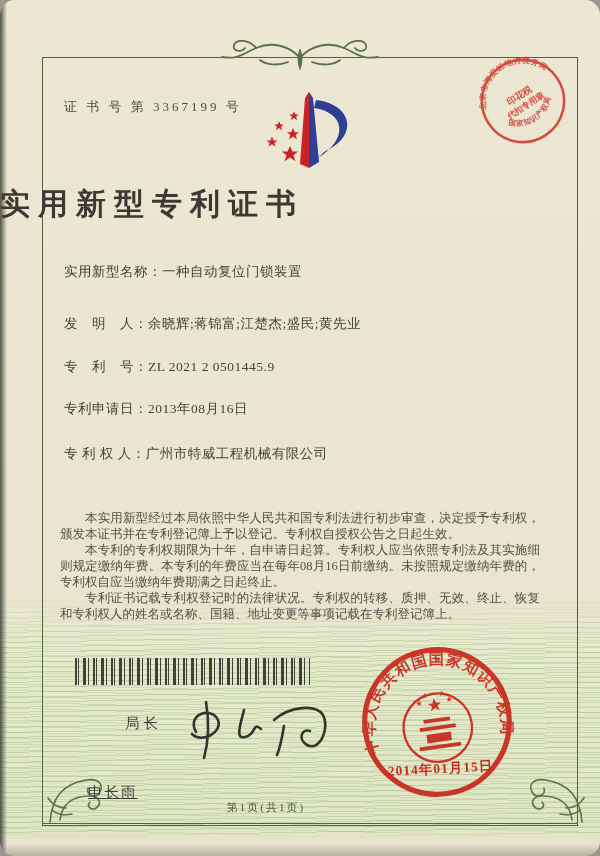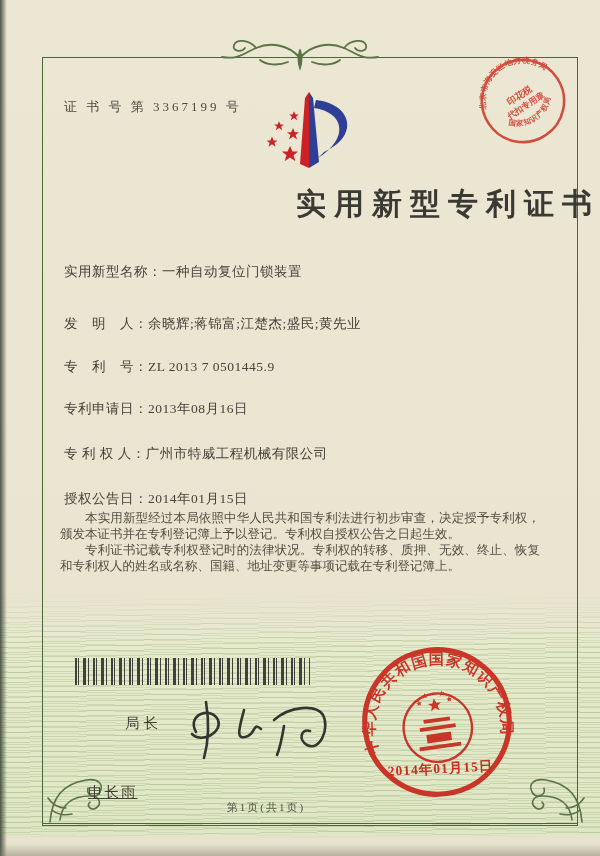--- a/index.html
+++ b/index.html
@@ -1,19 +1,20 @@
 <!DOCTYPE html>
 <html><head>
 <meta charset="utf-8">
 <style>
   html,body{margin:0;padding:0;background:#9a988c;}
   #page{
     position:relative;width:600px;height:856px;margin:0 auto;overflow:hidden;
     background:linear-gradient(180deg,#ece7d3 0%,#eae5d0 60%,#e7e3cd 100%);
     font-family:"Liberation Serif","DejaVu Serif",serif;
+    border-radius:15px;
   }
   
   .edge-left{position:absolute;left:0;top:0;width:7px;height:100%;
     background:linear-gradient(90deg,rgba(52,60,47,.85),rgba(52,60,47,0));}
   .edge-bottom{position:absolute;left:0;bottom:0;width:100%;height:12px;
     background:linear-gradient(180deg,rgba(120,118,104,0),rgba(120,118,104,.45));}
   
   .pattern{
     position:absolute;left:0;top:592px;width:100%;height:246px;
     background:
@@ -27,21 +28,21 @@
   .frame{position:absolute;left:42px;top:57px;width:534px;height:765px;
     border-top:1.5px solid #51653b;border-left:1.5px solid #51653b;border-right:1.5px solid #51653b;
     border-bottom:3px double #51653b;}
   .ornament-top{position:absolute;left:212px;top:36px;}
   .flourish{position:absolute;}
   .flourish.bl{left:44px;top:752px;}
   .flourish.br{left:522px;top:752px;transform:scaleX(-1);}
   
   .cert-number{position:absolute;left:64px;top:98px;font-size:13px;letter-spacing:3px;color:#4b4a42;}
   .logo{position:absolute;left:248px;top:84px;}
-  .title{position:absolute;left:0;top:184px;width:600px;text-align:right;
+  .title{position:absolute;left:0;top:184px;width:600px;text-align:left;
     font-size:30px;font-weight:700;letter-spacing:8px;color:#3a3933;}
   
   .field{position:absolute;left:64px;font-size:13.5px;color:#45433b;letter-spacing:.5px;white-space:nowrap;}
   .field .lbl{color:#45433b;}
   .f0{top:263px}.f1{top:315px}.f2{top:358px}.f3{top:400px}.f4{top:445px}.f5{top:490px}
   
   .body-text{position:absolute;left:60px;top:510px;width:480px;color:#525046;
     font-size:12.5px;line-height:16px;text-align:justify;}
   .body-text p{margin:0;text-indent:2em;}
   
@@ -114,27 +115,27 @@
     <use href="#lstar" transform="translate(42,70) scale(1.35)"></use>
     <polygon points="57,14 61,8 61,84 52,80" fill="#cc2127"></polygon>
     <polygon points="61,8 65,14 71,78 61,84" fill="#2f3f96"></polygon>
     <path d="M68,16 C104,20 112,52 76,68 L70,74 C102,54 96,28 66,24 Z" fill="#2f3f96"></path>
   </svg>
 
   <div class="title">实用新型专利证书</div>
 
   <div class="field f0"><span class="lbl">实用新型名称：</span><span>一种自动复位门锁装置</span></div>
   <div class="field f1"><span class="lbl">发　明　人：</span><span>余晓辉;蒋锦富;江楚杰;盛民;黄先业</span></div>
-  <div class="field f2"><span class="lbl">专　利　号：</span><span>ZL 2013 7 0501445.9</span></div>
+  <div class="field f2"><span class="lbl">专　利　号：</span><span>ZL 2021 2 0501445.9</span></div>
   <div class="field f3"><span class="lbl">专利申请日：</span><span>2013年08月16日</span></div>
   <div class="field f4"><span class="lbl">专 利 权 人：</span><span>广州市特威工程机械有限公司</span></div>
-  <div class="field f5"><span class="lbl">授权公告日：</span><span>2014年01月15日</span></div>
 
   <div class="body-text">
     <p>本实用新型经过本局依照中华人民共和国专利法进行初步审查，决定授予专利权，颁发本证书并在专利登记簿上予以登记。专利权自授权公告之日起生效。</p>
+    <p>本专利的专利权期限为十年，自申请日起算。专利权人应当依照专利法及其实施细则规定缴纳年费。本专利的年费应当在每年08月16日前缴纳。未按照规定缴纳年费的，专利权自应当缴纳年费期满之日起终止。</p>
     <p>专利证书记载专利权登记时的法律状况。专利权的转移、质押、无效、终止、恢复和专利权人的姓名或名称、国籍、地址变更等事项记载在专利登记簿上。</p>
   </div>
 
   <div class="barcode"></div>
 
   <div class="signer-title">局长</div>
   <div class="signer-name">申长雨</div>
 
   <svg class="signature" width="168" height="64" viewBox="0 0 168 64">
     <g stroke="#35352f" fill="none" stroke-width="2.6" stroke-linecap="round" stroke-linejoin="round">

